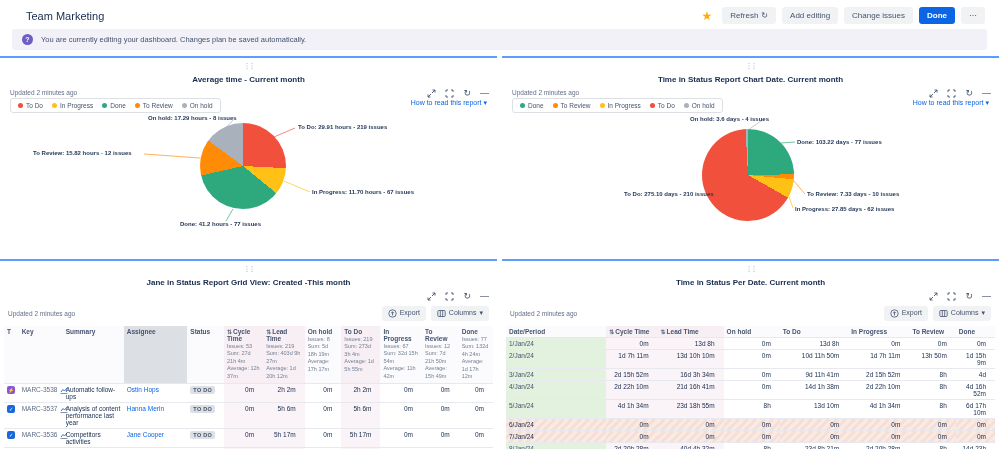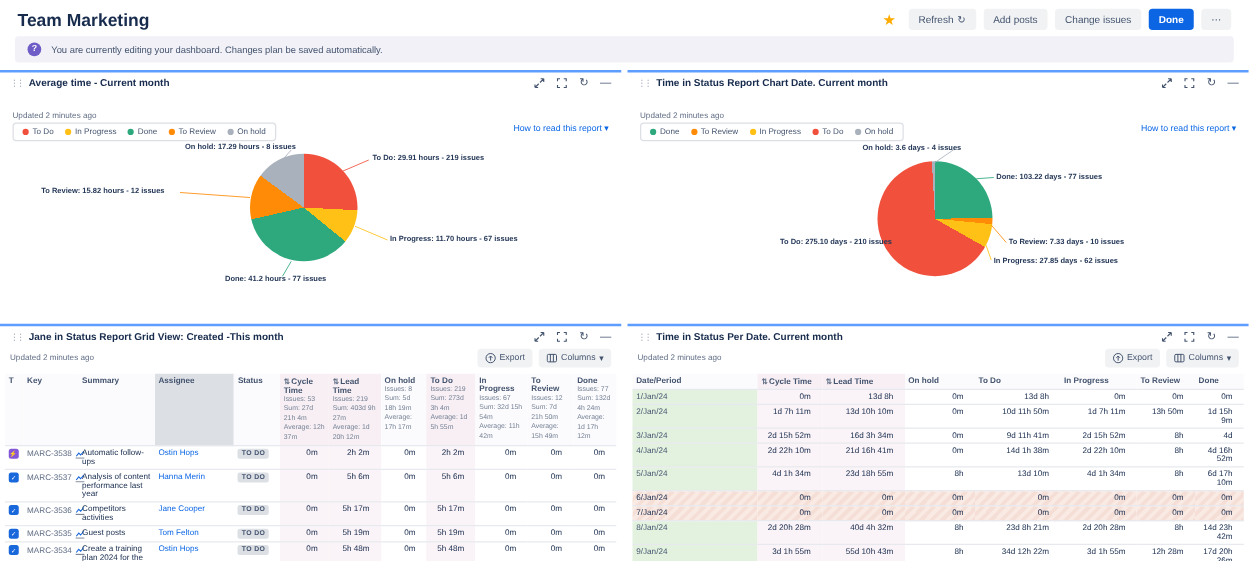--- a/index.html
+++ b/index.html
@@ -2,36 +2,36 @@
 <html><head>
 <meta charset="utf-8">
 <style>
   * { box-sizing: border-box; margin: 0; padding: 0; }
   body {
     width: 999px; height: 449px; overflow: hidden; background: #fff;
     font-family: "Liberation Sans", sans-serif; color: #172B4D; position: relative;
   }
   
   .topbar { display: flex; justify-content: space-between; align-items: center; padding: 7px 14px 4px; }
-  .page-title { font-size: 14px; font-weight: 700; color: #172B4D; }
+  .page-title { font-size: 11px; font-weight: 400; color: #172B4D; margin-left: 12px; }
   .topbar-actions { display: flex; gap: 6px; align-items: center; }
   .star { color: #FFAB00; font-size: 12px; cursor: pointer; margin-right: 4px; }
   .btn { font-family: inherit; font-size: 8px; color: #44546E; background: #F1F2F4; border: none;
-         border-radius: 3px; padding: 4px 8px; display: inline-flex; gap: 3px; align-items: center; cursor: pointer; white-space: nowrap; }
+         border-radius: 3px; padding: 4px 8px; display: inline-flex; gap: 3px; cursor: pointer; white-space: nowrap; }
   .btn.primary { background: #0C66E4; color: #fff; font-weight: 700; }
   .btn .bicon { font-size: 8px; }
   
   .banner { margin: 1px 12px 6px; background: #F1F1F7; border-radius: 3px; padding: 5px 10px;
             display: flex; gap: 8px; align-items: center; font-size: 7.5px; color: #44546E; }
   .qicon { width: 11px; height: 11px; border-radius: 50%; background: #6E5DC6; color: #fff; font-size: 7px;
            display: inline-flex; align-items: center; justify-content: center; font-weight: 700; flex: 0 0 11px; }
   
   .grid { display: grid; grid-template-columns: 497px 497px; grid-template-rows: 197px 200px; gap: 6px 5px; }
   .gadget { position: relative; border-top: 2px solid #5C9DFF; background: #fff; overflow: hidden; }
-  .g-head { display: flex; align-items: center; gap: 5px; padding: 4px 8px 2px; }
+  .g-head { display: flex; align-items: center; gap: 5px; padding: 4px 8px 2px; flex-direction: column; }
   .grip { color: #8590A2; font-size: 7px; letter-spacing: -2px; cursor: grab; }
   .g-title { font-size: 8px; font-weight: 700; color: #172B4D; white-space: nowrap; }
   .g-icons { margin-left: auto; display: flex; gap: 9px; color: #44546E; font-size: 9px; align-items: center; }
   .g-icons .gi { cursor: pointer; line-height: 1; display: inline-flex; align-items: center; }
   
   .chart-title { position: absolute; left: 0; right: 0; top: 17px; text-align: center; font-size: 9.5px; font-weight: 700; color: #253858; }
   .updated-abs { position: absolute; left: 10px; top: 31px; font-size: 6.5px; color: #626F86; }
   .howto { position: absolute; right: 10px; top: 41px; font-size: 7px; color: #0B66E4; cursor: pointer; text-decoration: none; }
   .legend { position: absolute; left: 10px; top: 40px; border: 1px solid #DCDFE4; border-radius: 3px;
             padding: 3px 7px; display: flex; gap: 9px; background: #fff; }
@@ -73,21 +73,21 @@
 <body>
 
 <header class="topbar">
   <div class="page-title">Team Marketing</div>
   <div class="topbar-actions">
     <span class="star">★</span>
     <button class="btn">
         <span>Refresh</span>
         <span class="bicon">↻</span>
       </button>
-    <button class="btn">Add posts</button>
+    <button class="btn">Add editing</button>
     <button class="btn">Change issues</button>
     <button class="btn primary">Done</button>
     <button class="btn">⋯</button>
   </div>
 </header>
 
 <div class="banner">
   <span class="qicon">?</span>
   <span>You are currently editing your dashboard. Changes plan be saved automatically.</span>
 </div>

